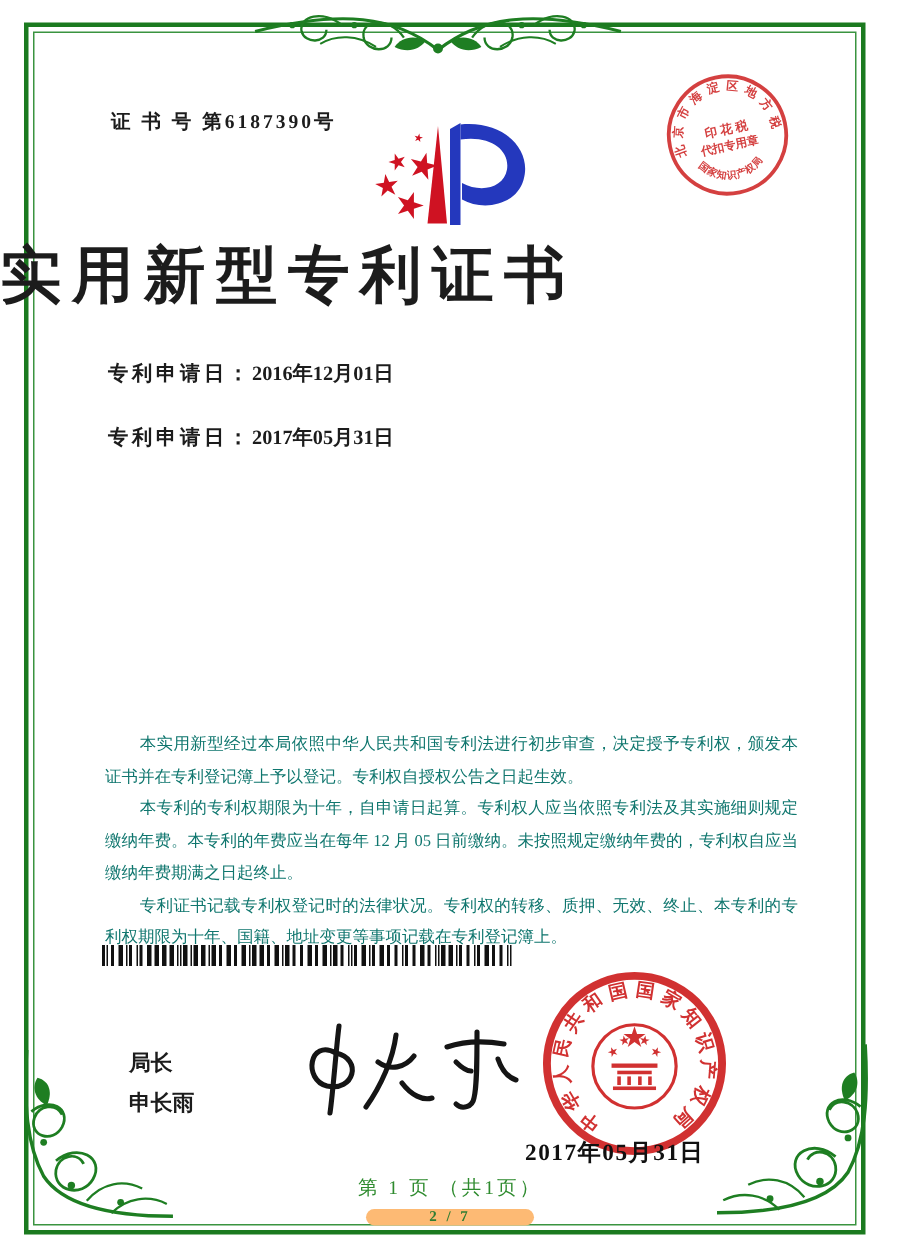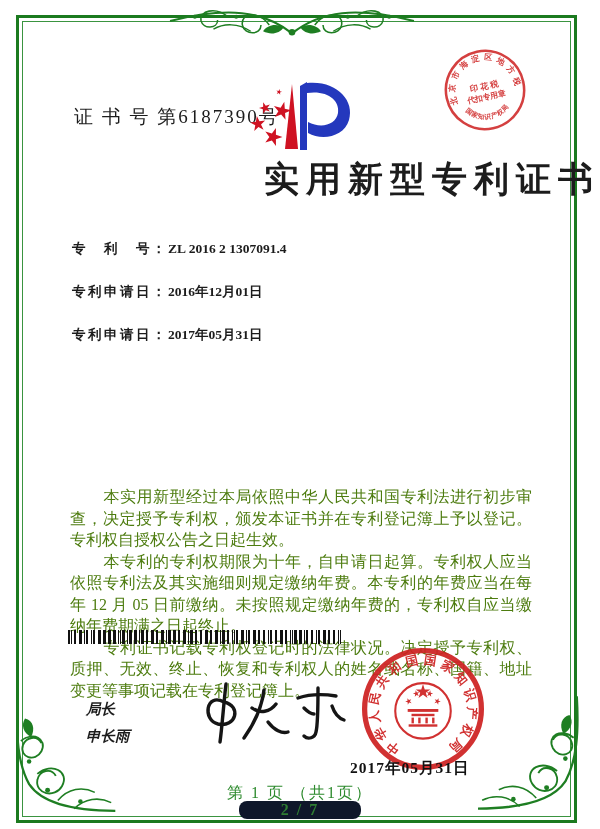--- a/index.html
+++ b/index.html
@@ -7,44 +7,44 @@
         font-family:"Liberation Serif","DejaVu Serif",serif;color:#1c1c1c;overflow:hidden;}
   
   .frame-outer{position:absolute;left:16px;right:23px;top:15px;bottom:6px;
         border:3px solid #1b7a1f;pointer-events:none;}
   .frame-inner{position:absolute;left:22px;right:29px;top:21px;bottom:12px;
         border:1px solid #3a9440;pointer-events:none;}
   .orn{position:absolute;pointer-events:none;}
   .garland{left:168px;top:1px;width:248px;height:44px;}
   .corner-left{left:12px;top:700px;width:104px;height:118px;}
   .corner-right{left:478px;top:694px;width:104px;height:124px;transform:scaleX(-1);}
-  .cert-no{position:absolute;left:74px;top:72px;font-size:19px;letter-spacing:2px;font-weight:400;margin-top:32px;}
+  .cert-no{position:absolute;left:74px;top:72px;font-size:13px;letter-spacing:2px;font-weight:700;}
   .logo{position:absolute;left:248px;top:80px;width:112px;height:78px;}
   .tax-stamp{position:absolute;left:441px;top:46px;width:88px;height:88px;transform:rotate(-12deg);opacity:.92;}
-  .title{position:absolute;left:0;right:0;top:156px;margin:0;text-align:right;
-        font-size:35px;font-weight:700;letter-spacing:7px;}
+  .title{position:absolute;left:0;right:0;top:156px;margin:0;text-align:left;
+        font-size:41px;font-weight:700;letter-spacing:7px;}
   .fields{position:absolute;left:72px;top:240px;width:470px;}
   .field-row{height:22px;margin-bottom:21px;font-size:13.5px;font-weight:600;white-space:pre;}
   .field-label{letter-spacing:2.5px;}
   .field-row:nth-child(3) .field-value{word-spacing:7px;}
-  .body-text{position:absolute;left:70px;top:486px;width:462px;font-size:16px;line-height:21.5px;
-        text-align:justify;color:#4d7c0f;}
+  .body-text{position:absolute;left:70px;top:486px;width:462px;font-size:11px;line-height:21.5px;
+        text-align:justify;color:#0f766e;}
   .body-text p{margin:0;text-indent:2.1em;}
   .barcode{position:absolute;left:68px;top:630px;width:278px;height:14px;}
   .signer{position:absolute;left:86px;top:696px;font-size:14.5px;line-height:27px;font-weight:600;
-        font-family:"Liberation Sans","DejaVu Sans",sans-serif;font-style:italic;}
+        font-family:"Liberation Sans","DejaVu Sans",sans-serif;}
   .signature{position:absolute;left:186px;top:680px;width:170px;height:66px;}
   .office-seal{position:absolute;left:356px;top:642px;width:134px;height:134px;opacity:.93;}
   .issue-date{position:absolute;left:350px;top:758px;font-size:15.5px;font-weight:700;
         letter-spacing:1px;color:#111;z-index:5;}
-  .footer-page{position:absolute;left:0;right:0;top:783px;text-align:center;font-size:16px;
+  .footer-page{position:absolute;left:0;right:0;top:783px;text-align:center;font-size:13px;
         letter-spacing:2px;color:#2e8b2e;}
   .viewer-page{position:absolute;left:0;right:0;top:801px;text-align:center;z-index:6;}
-  .viewer-page span{display:inline-block;padding:0 42px;background:#0f172a;border-radius:8px;
-        font-size:16px;font-weight:700;color:#2f7d32;letter-spacing:2px;}
+  .viewer-page span{display:inline-block;padding:0 42px;background:#fdba74;border-radius:8px;
+        font-size:10px;font-weight:700;color:#2f7d32;letter-spacing:2px;}
   .defs-holder{position:absolute;width:0;height:0;}
 </style>
 </head>
 <body>
 
 <div class="page">
 
   <svg class="defs-holder" aria-hidden="true">
     <defs>
       <polygon id="star" points="0,-1 0.2245,-0.309 0.9511,-0.309 0.3633,0.118 0.5878,0.809 0,0.382 -0.5878,0.809 -0.3633,0.118 -0.9511,-0.309 -0.2245,-0.309"></polygon>
@@ -113,29 +113,28 @@
     <text font-size="6.8" fill="#d13030" font-weight="bold">
       <textPath href="#tsBot" textLength="50" lengthAdjust="spacing">国家知识产权局</textPath>
     </text>
     <text x="45" y="44" text-anchor="middle" font-size="8.5" font-weight="bold" fill="#d13030">印 花 税</text>
     <text x="45" y="55" text-anchor="middle" font-size="8" font-weight="bold" fill="#d13030">代扣专用章</text>
   </svg>
 
   <h1 class="title">实用新型专利证书</h1>
 
   <div class="fields">
-    <div class="field-row"><span class="field-label">专　利　号：</span><span class="field-value">ZL 2016 2 1307091.4</span></div>
     <div class="field-row"><span class="field-label">专利申请日：</span><span class="field-value">2016年12月01日</span></div>
     <div class="field-row"><span class="field-label">专利申请日：</span><span class="field-value">2017年05月31日</span></div>
   </div>
 
   <div class="body-text">
     <p>本实用新型经过本局依照中华人民共和国专利法进行初步审查，决定授予专利权，颁发本证书并在专利登记簿上予以登记。专利权自授权公告之日起生效。</p>
     <p>本专利的专利权期限为十年，自申请日起算。专利权人应当依照专利法及其实施细则规定缴纳年费。本专利的年费应当在每年 12 月 05 日前缴纳。未按照规定缴纳年费的，专利权自应当缴纳年费期满之日起终止。</p>
-    <p>专利证书记载专利权登记时的法律状况。决定授予专利权、质押、无效、终止、恢复和专利权人的姓名或名称、国籍、地址变更等事项记载在专利登记簿上。</p>
+    <p>专利证书记载专利权登记时的法律状况。专利权的转移、质押、无效、终止、本专利的专利权期限为十年、国籍、地址变更等事项记载在专利登记簿上。</p>
   </div>
 
   <svg id="barcode" class="barcode" viewBox="0 0 278 14" preserveAspectRatio="none">
       <rect x="0" y="0" width="2" height="14" fill="#111"></rect>
       <rect x="3" y="0" width="1" height="14" fill="#111"></rect>
       <rect x="6" y="0" width="2" height="14" fill="#111"></rect>
       <rect x="11" y="0" width="3" height="14" fill="#111"></rect>
       <rect x="16" y="0" width="1" height="14" fill="#111"></rect>
       <rect x="18" y="0" width="2" height="14" fill="#111"></rect>
       <rect x="23" y="0" width="1" height="14" fill="#111"></rect>

